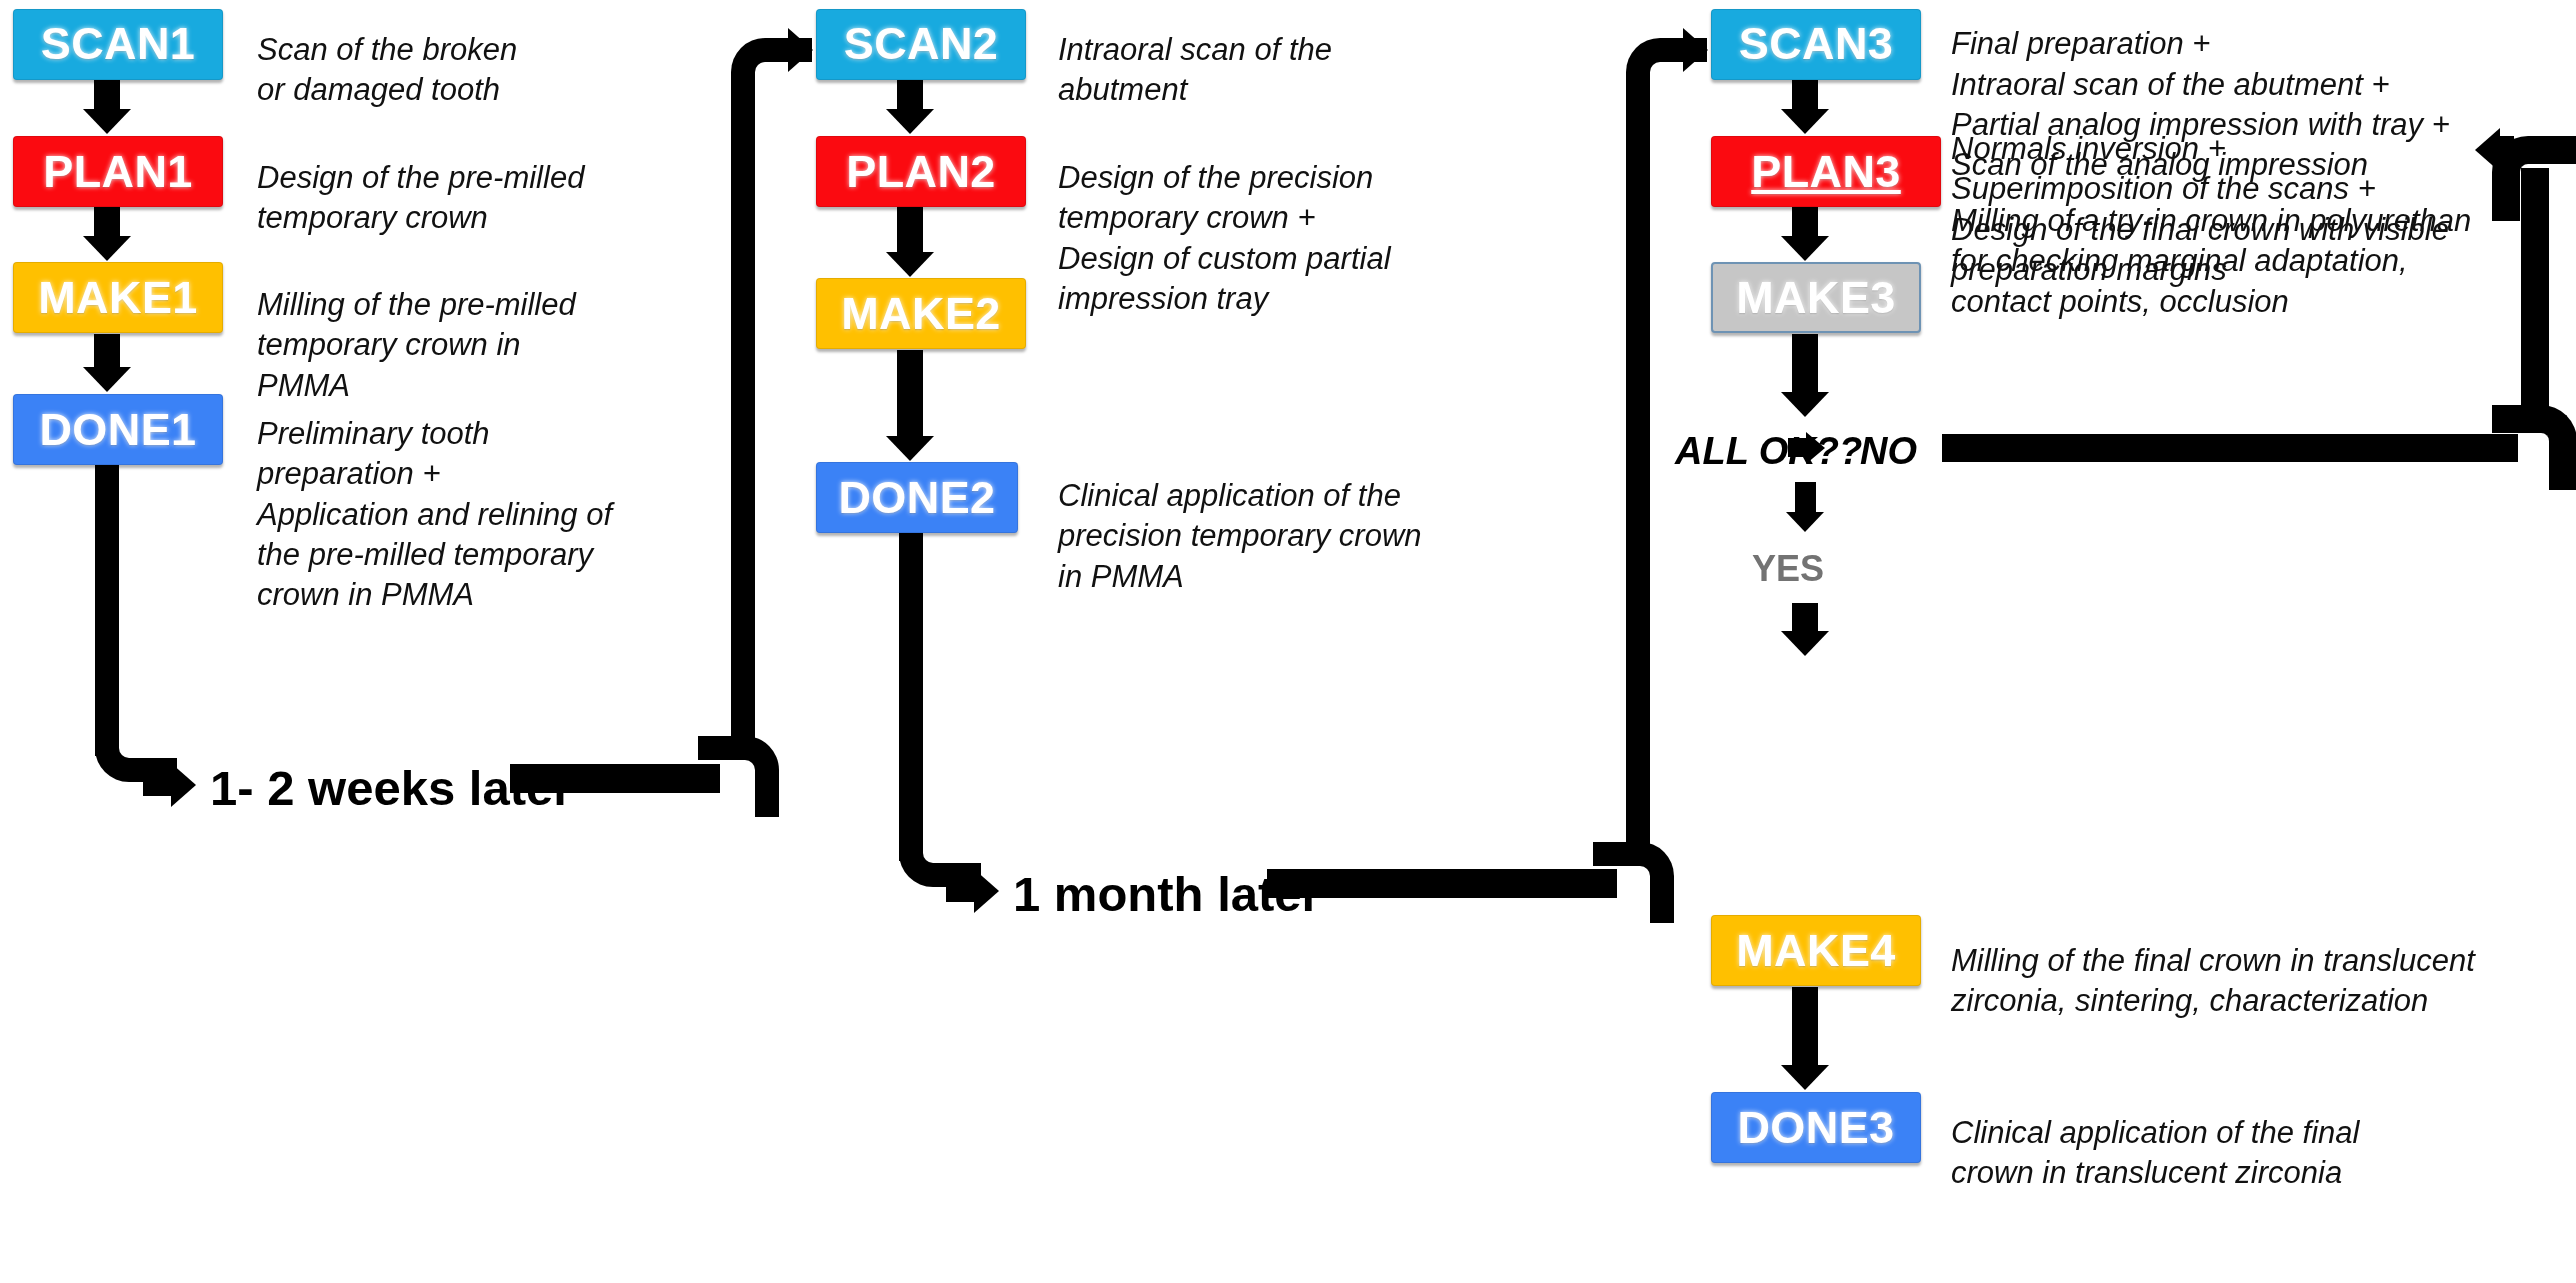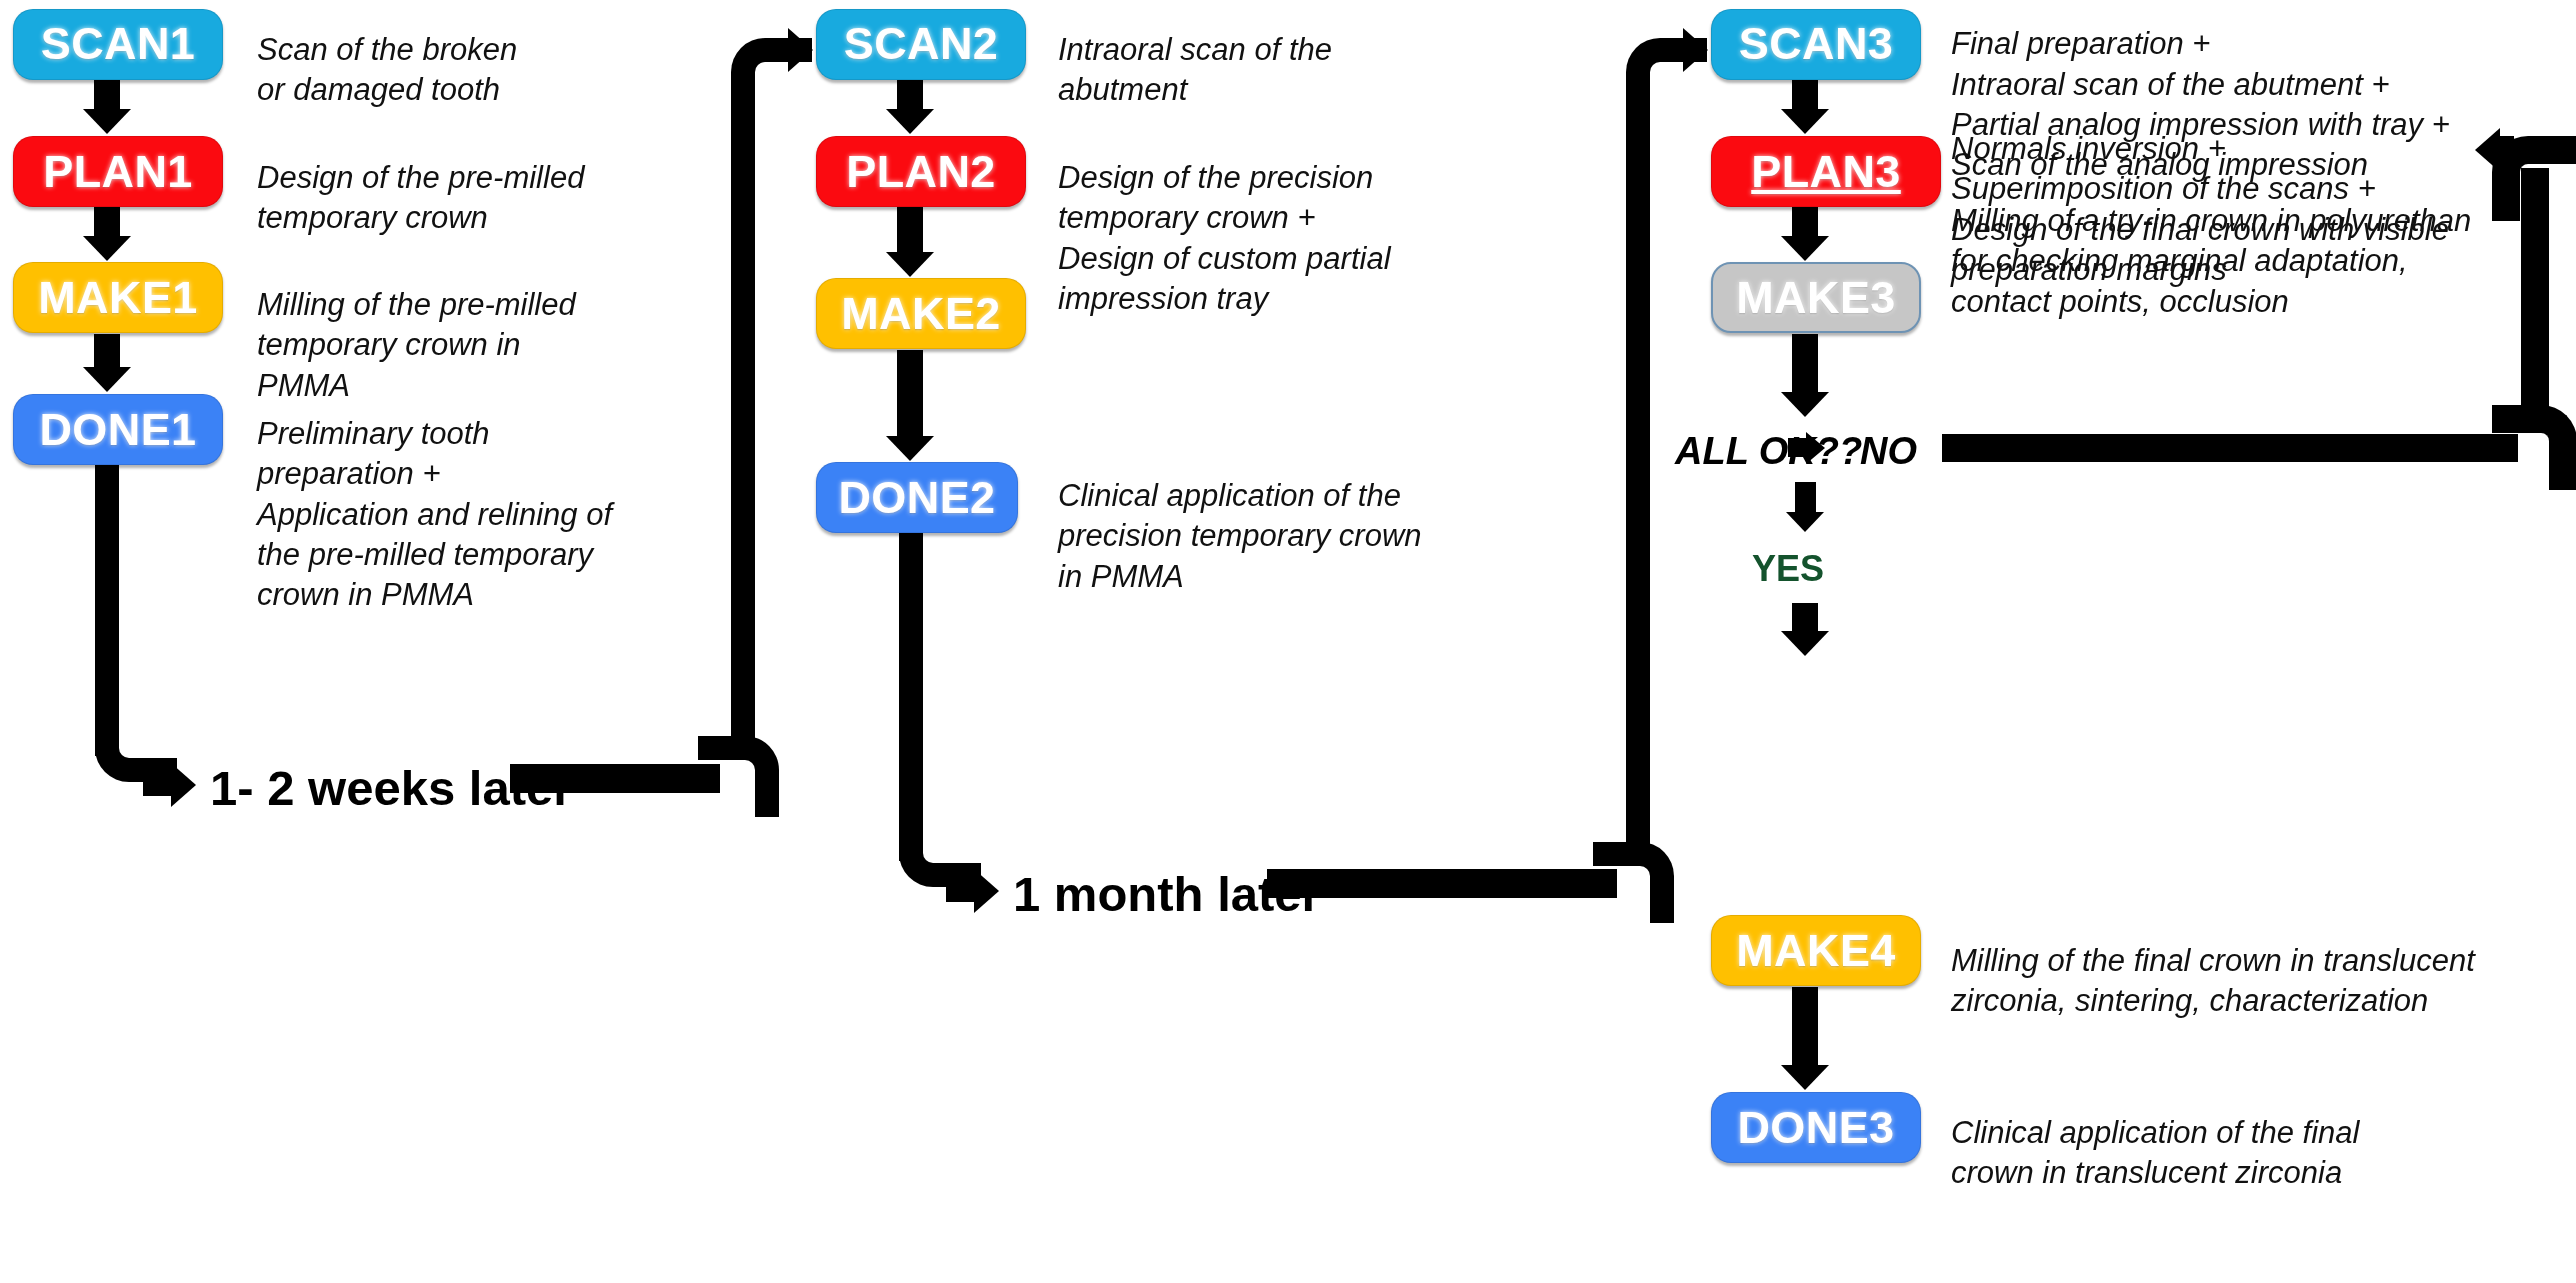--- a/index.html
+++ b/index.html
@@ -6,21 +6,21 @@
   body{
     font-family:"Liberation Sans","DejaVu Sans",sans-serif;
     width:2576px;height:1283px;position:relative;overflow:hidden;
   }
   #stage{position:absolute;left:0;top:0;width:2576px;height:1283px;}
 
   
   .node{
     position:absolute;
     display:flex;align-items:center;justify-content:center;
-    border-radius:20px;
+    border-radius:4px;
     box-shadow:0 2.2px 2.9px rgba(0,0,0,.30);
     font-weight:bold;
     letter-spacing:0.4px;
     color:#ffffff;
     text-shadow:0 0 5.1px rgba(255,255,255,.85), 0 0.7px 1.5px rgba(0,0,0,.25);
     font-size:45px;
     box-sizing:border-box;
     border:1.5px solid rgba(0,0,0,.10);
   }
   .n-scan{background:#18AADF;}
@@ -90,21 +90,21 @@
     font-size:38px;color:#000;white-space:nowrap;
   }
   .branch{
     position:absolute;
     font-style:italic;font-weight:bold;
     font-size:38px;color:#000;white-space:nowrap;
   }
   .yeslabel{
     position:absolute;
     font-weight:bold;font-style:normal;
-    font-size:36px;color:#14532d;white-space:nowrap;
+    font-size:36px;color:#737373;white-space:nowrap;
   }
 </style>
 </head>
 <body>
 
 <div id="stage">
 
   <div class="node n-scan" style="left:13px;top:8.7px;width:210px;height:71px;">
     <span>SCAN1</span>
   </div>

